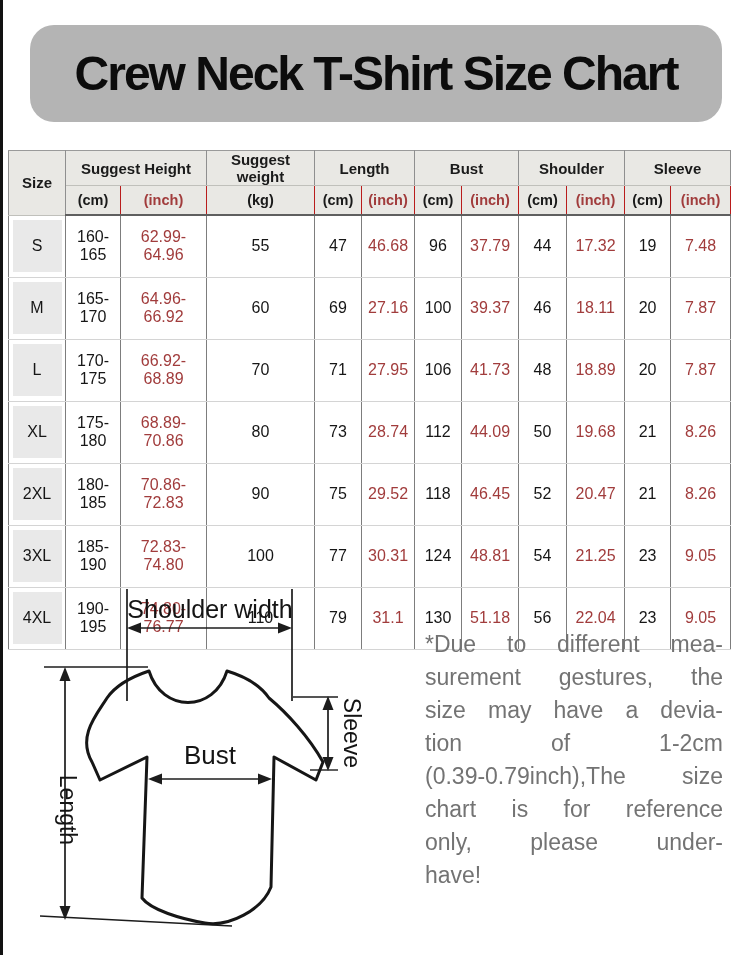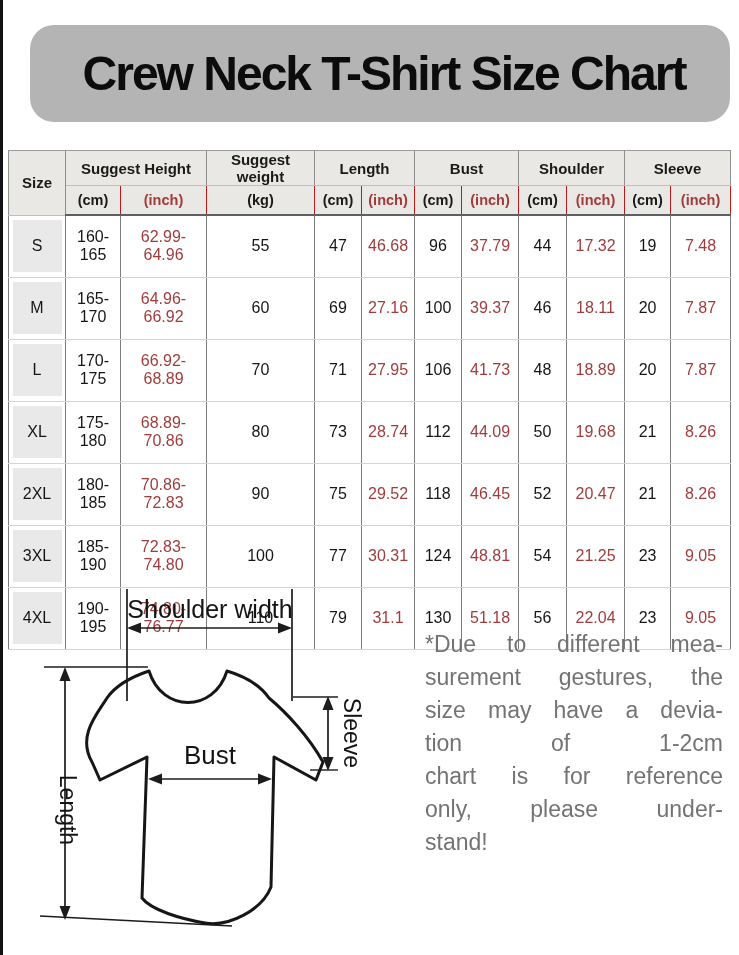--- a/index.html
+++ b/index.html
@@ -3,21 +3,21 @@
 <meta charset="utf-8">
 <style>
   html,body{margin:0;padding:0;background:#ffffff;}
   #page{position:relative;width:739px;height:955px;background:#fff;overflow:hidden;
         font-family:"Liberation Sans",sans-serif;color:#111;}
   
   #edge-line{position:absolute;left:0;top:0;width:3px;height:955px;background:#121212;}
 
   
   #title-banner{position:absolute;left:30px;top:25px;width:692px;height:97px;
-    background:#b4b4b4;border-radius:24px;display:flex;align-items:center;justify-content:center;padding-left:8px;}
+    background:#b4b4b4;border-radius:24px;display:flex;align-items:center;justify-content:center;}
   #title-banner .title-text{font-size:48px;font-weight:700;letter-spacing:-2px;color:#0c0c0c;white-space:nowrap;}
 
   
   #size-table{position:absolute;left:8px;top:150px;width:722px;border-collapse:collapse;table-layout:fixed;}
   #size-table th{background:#e9e8e4;font-weight:700;color:#1a1a1a;padding:0;}
   #size-table thead tr.group-row th{font-size:15px;height:33px;border-top:1px solid #9a9a9a;
      border-left:1px solid #8f8f8f;border-right:1px solid #8f8f8f;border-bottom:1px solid #c0c0bb;}
   #size-table thead tr.unit-row th{font-size:14.5px;height:28px;
      border-left:1px solid #8f8f8f;border-right:1px solid #b91c1c;border-bottom:2px solid #5f5f5f;}
   #size-table th.size-head{font-size:16px;border-bottom:2px solid #5f5f5f;margin-left:11px;}
@@ -233,17 +233,18 @@
     <div id="bust-label" class="diag-label">Bust</div>
     <div id="sleeve-label" class="diag-label">Sleeve</div>
     <div id="length-label" class="diag-label">Length</div>
   </div>
 
   <div id="note-block">
       <div class="note-line">*Due to different mea-</div>
       <div class="note-line">surement gestures, the</div>
       <div class="note-line">size may have a devia-</div>
       <div class="note-line">tion of 1-2cm</div>
+      <div class="note-line">(0.39-0.79inch),The size</div>
       <div class="note-line">chart is for reference</div>
       <div class="note-line">only, please under-</div>
-      <div class="note-line">stand!</div>
+      <div class="note-line">have!</div>
     </div>
 </div>
 
 </body></html>

